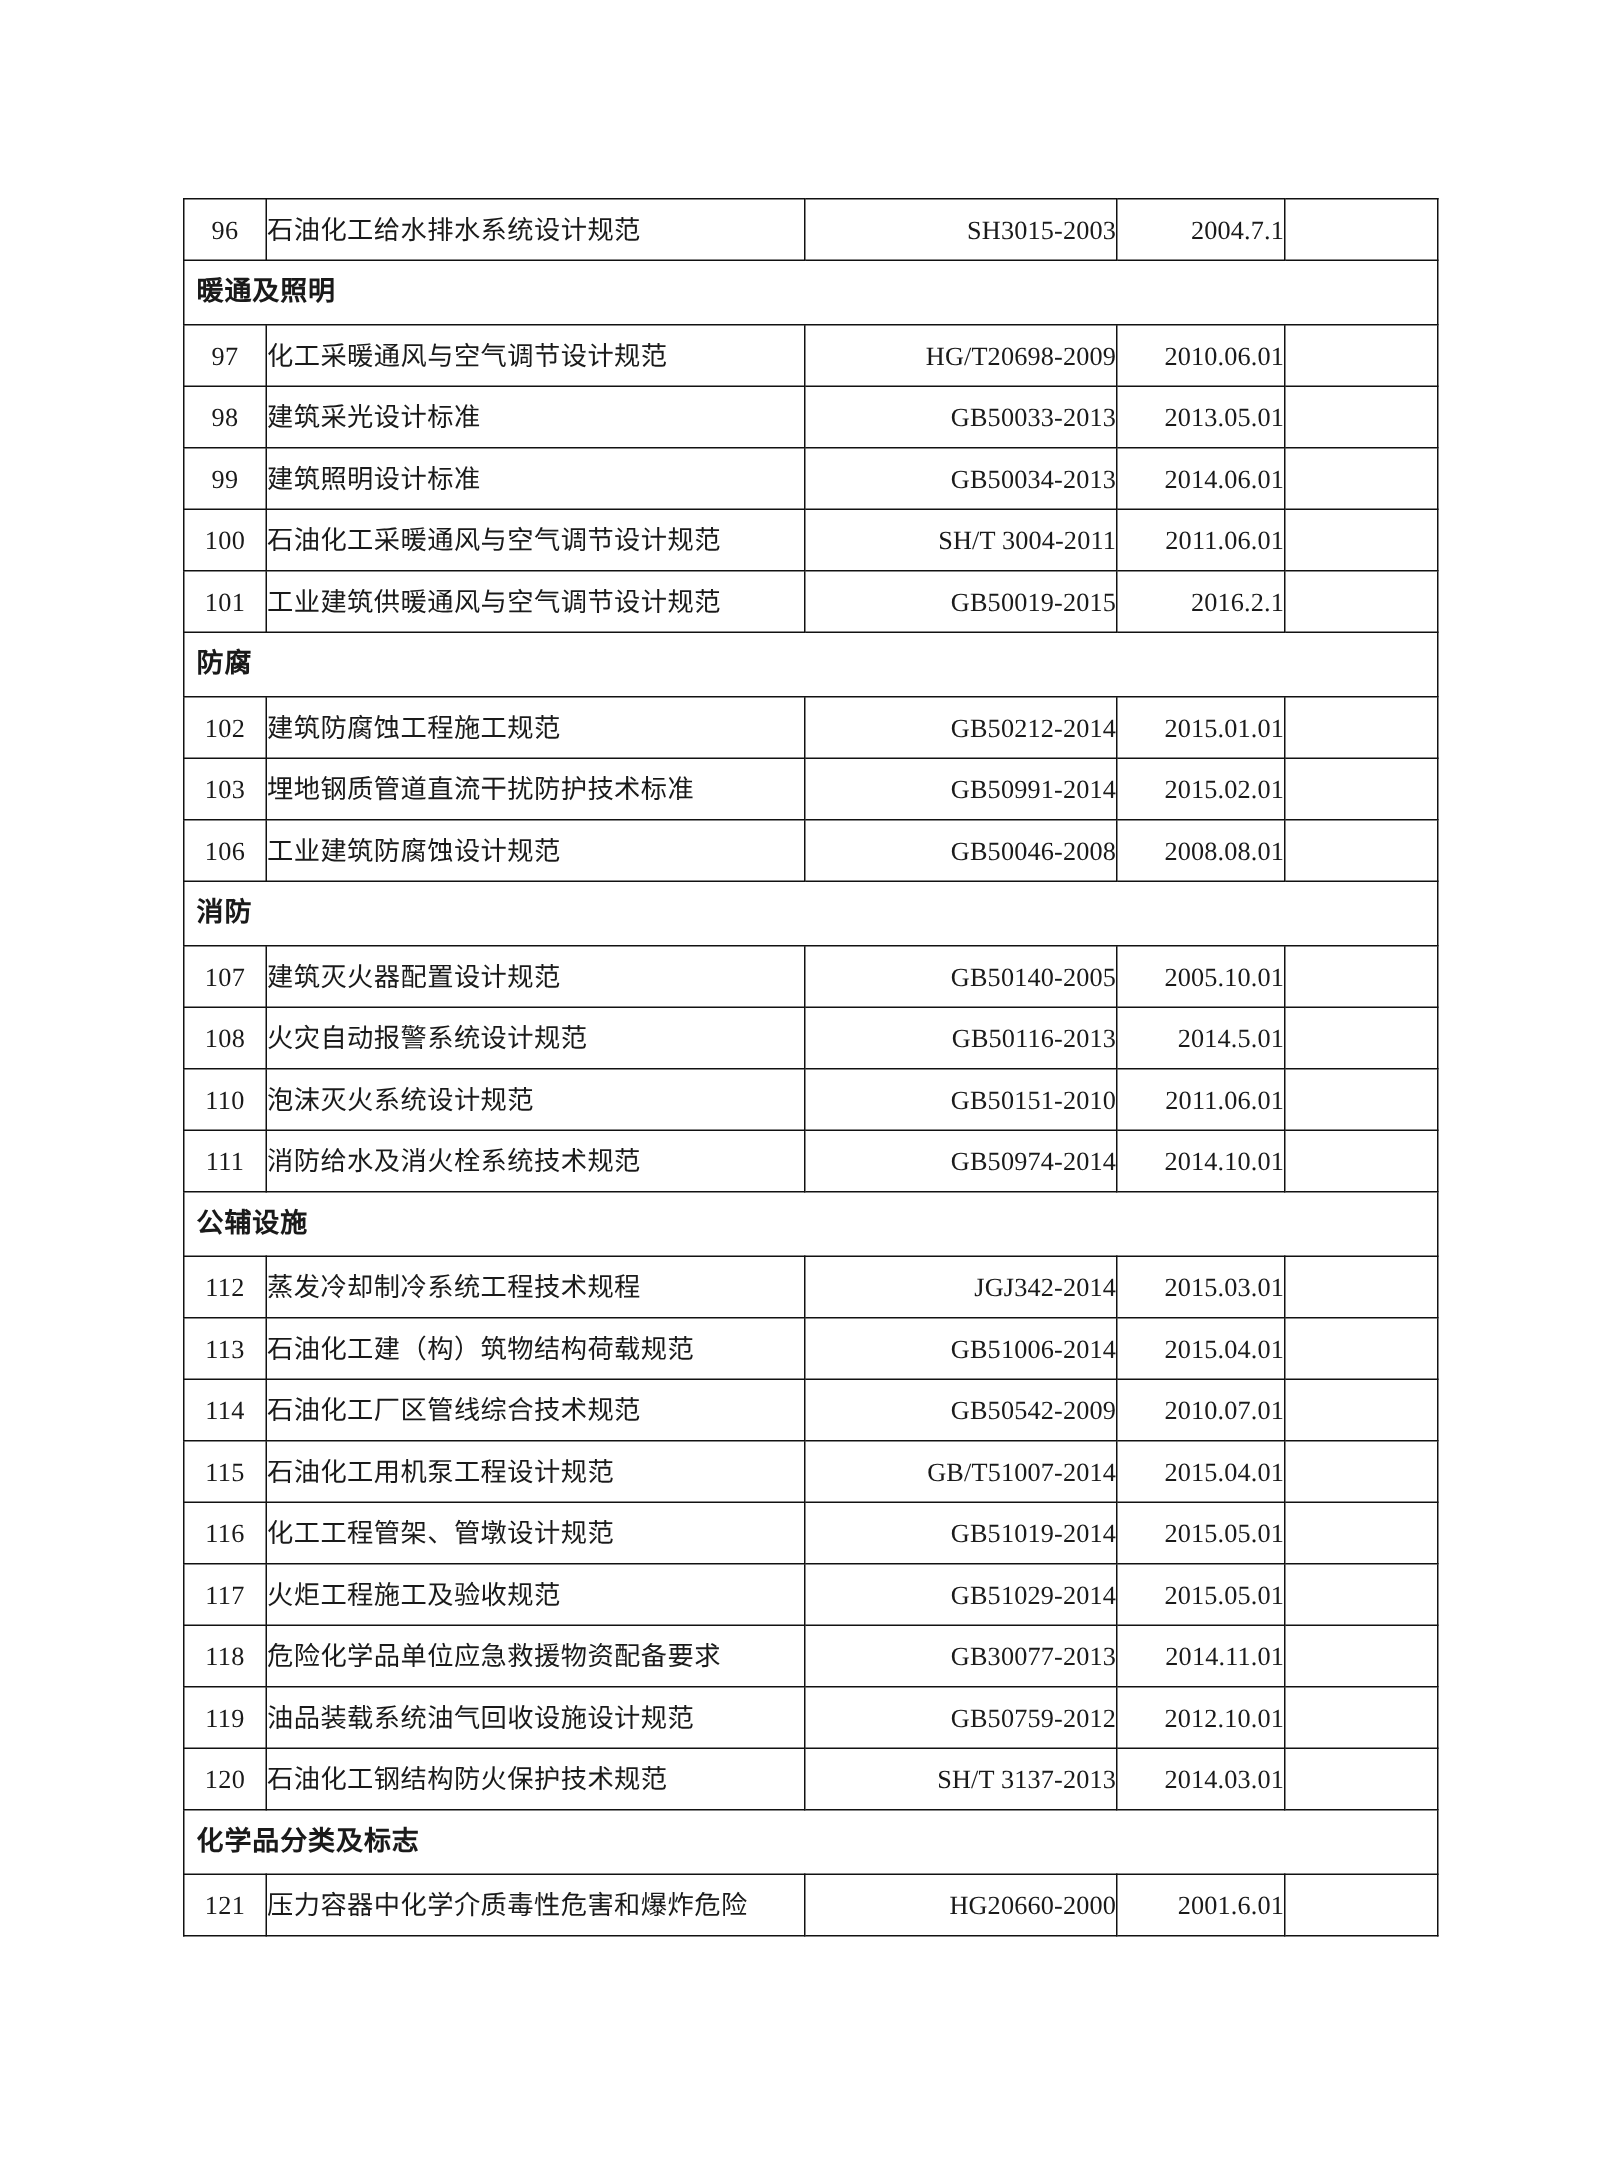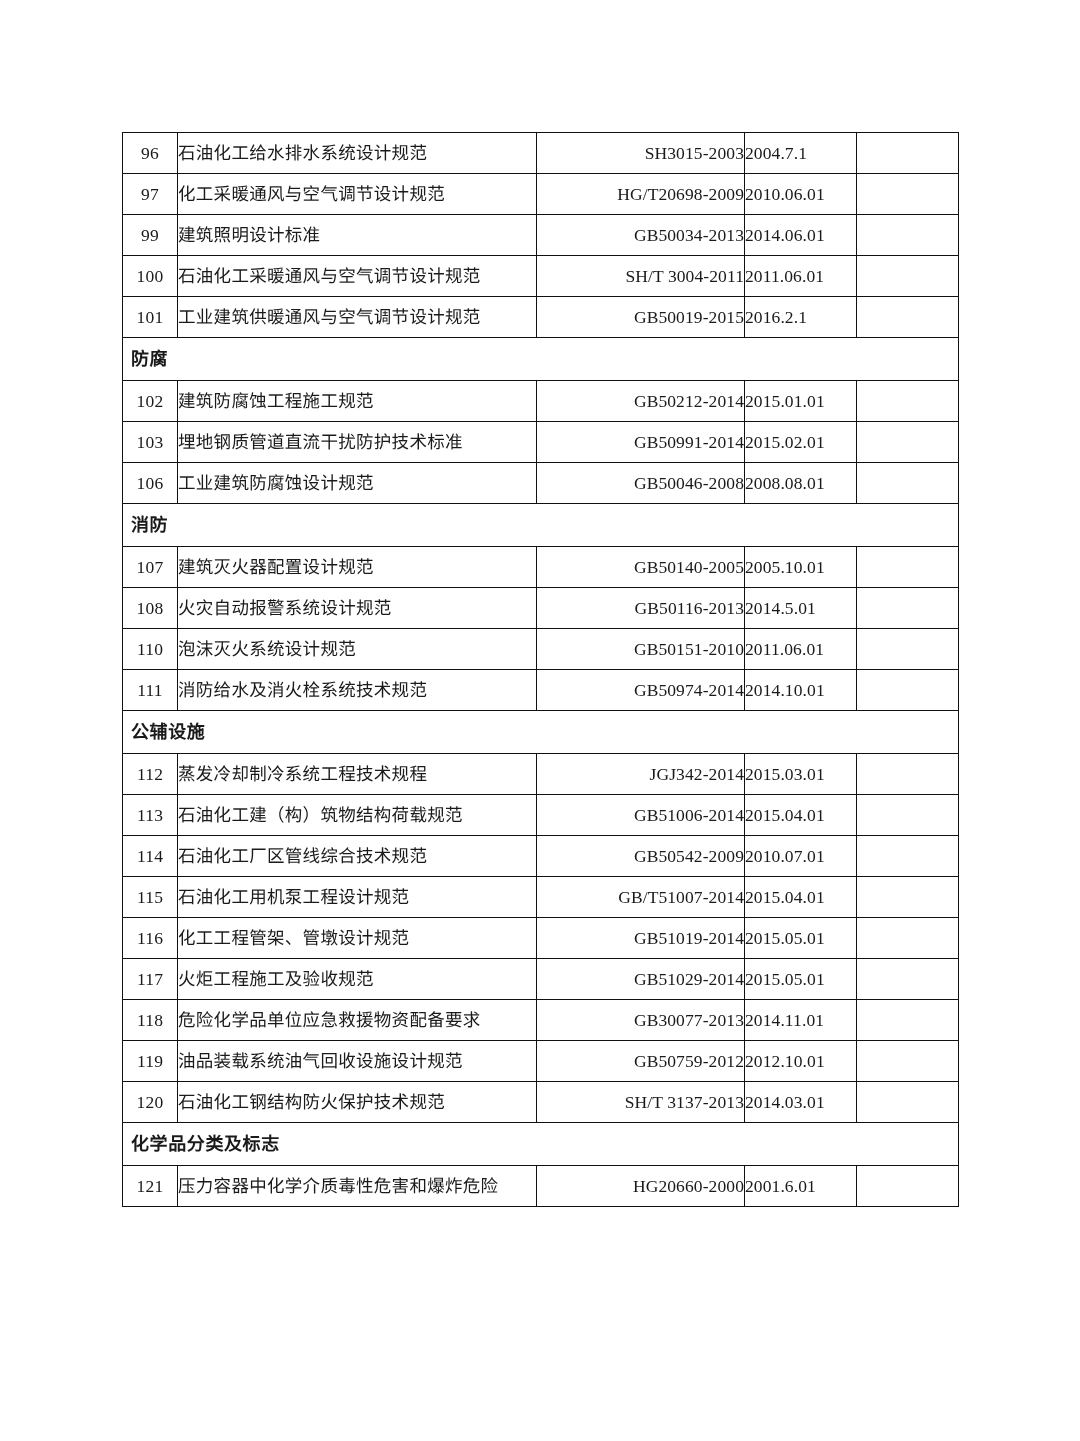--- a/index.html
+++ b/index.html
@@ -74,21 +74,21 @@
   }
 
   td.cell-code {
     text-align: right;
     padding-left: 10px;
     font-size: 17px;
     letter-spacing: 0.1px;
   }
 
   td.cell-date {
-    text-align: left;
+    text-align: right;
     padding-left: 9px;
     font-size: 17px;
     letter-spacing: 0.1px;
   }
 
   td.cell-note {
     text-align: center;
   }
 
   tr.section-row td.section-cell {
@@ -115,28 +115,38 @@
         <col class="c-note">
       </colgroup>
       <tbody>
           <tr class="item-row">
             <td class="cell-no">96</td>
             <td class="cell-name">石油化工给水排水系统设计规范</td>
             <td class="cell-code">SH3015-2003</td>
             <td class="cell-date">2004.7.1</td>
             <td class="cell-note"></td>
           </tr>
+          <tr class="section-row">
+            <td class="section-cell" colspan="5">暖通及照明</td>
+          </tr>
           <tr class="item-row">
             <td class="cell-no">97</td>
             <td class="cell-name">化工采暖通风与空气调节设计规范</td>
             <td class="cell-code">HG/T20698-2009</td>
             <td class="cell-date">2010.06.01</td>
             <td class="cell-note"></td>
           </tr>
           <tr class="item-row">
+            <td class="cell-no">98</td>
+            <td class="cell-name">建筑采光设计标准</td>
+            <td class="cell-code">GB50033-2013</td>
+            <td class="cell-date">2013.05.01</td>
+            <td class="cell-note"></td>
+          </tr>
+          <tr class="item-row">
             <td class="cell-no">99</td>
             <td class="cell-name">建筑照明设计标准</td>
             <td class="cell-code">GB50034-2013</td>
             <td class="cell-date">2014.06.01</td>
             <td class="cell-note"></td>
           </tr>
           <tr class="item-row">
             <td class="cell-no">100</td>
             <td class="cell-name">石油化工采暖通风与空气调节设计规范</td>
             <td class="cell-code">SH/T 3004-2011</td>

